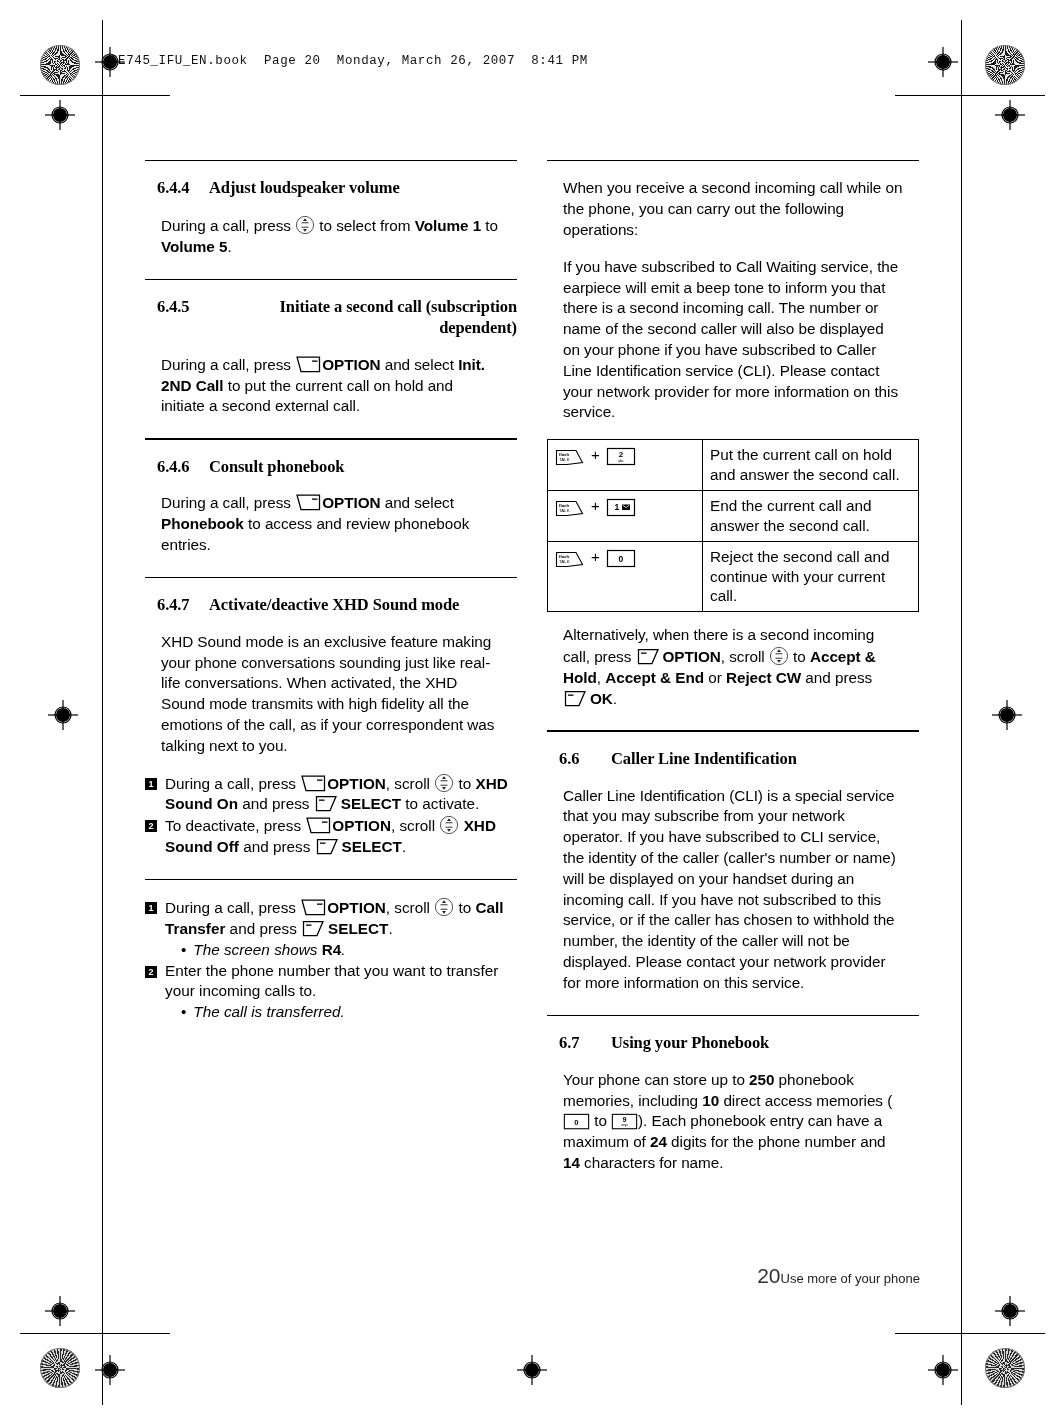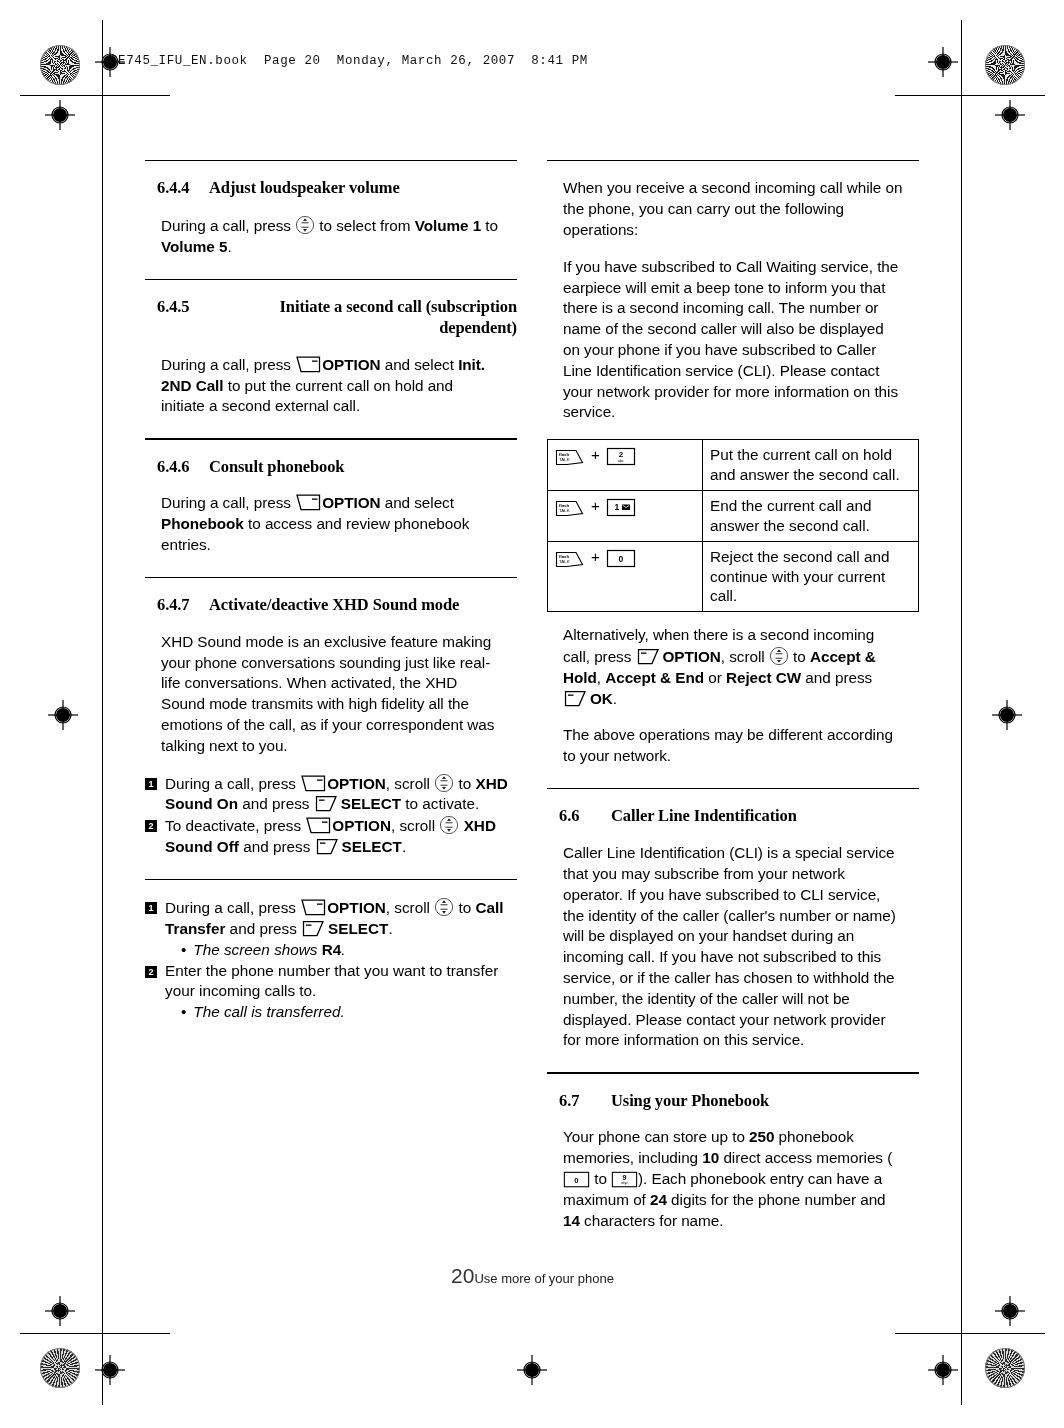--- a/index.html
+++ b/index.html
@@ -102,21 +102,21 @@
     border:1.3px solid #000;
     padding:5px 7px;
     font-size:15.3px;line-height:1.3;
     vertical-align:top;
   }
   td.combo{width:140px;white-space:nowrap;text-align:left;padding-top:8px;}
   td.combo .plus{font-size:15px;margin:0 6px;vertical-align:2px;}
 
   
   .footer{position:absolute;left:145px;top:1264px;width:775px;
-    display:flex;justify-content:center;align-items:baseline;}
+    display:flex;justify-content:flex-end;align-items:baseline;}
   .folio{font-size:21px;color:#333;font-family:"Liberation Sans",sans-serif;}
   .runhead{font-size:13px;color:#222;}
 </style>
 </head>
 <body>
 
 <div class="marks">
 
   <div class="mark starburst" style="left:40px;top:45px;"></div>
   <div class="mark target" style="left:95px;top:47px;">
@@ -414,21 +414,20 @@
               </svg></span><span class="b">OPTION</span><span>, scroll </span><span class="key nav"><svg viewBox="0 0 20 20">
                 <circle cx="10" cy="10" r="8.6" fill="none" stroke="#555" stroke-width="1"></circle>
                 <path d="M10 3.2 L12 6 L8 6 Z" fill="#222"></path>
                 <path d="M10 16.8 L12 14 L8 14 Z" fill="#222"></path>
                 <rect x="6.5" y="7.2" width="7" height="1.1" fill="#444"></rect>
                 <rect x="6.5" y="11.7" width="7" height="1.1" fill="#444"></rect>
               </svg></span><span> to </span><span class="b">Accept &amp; Hold</span><span>, </span><span class="b">Accept &amp; End</span><span> or </span><span class="b">Reject CW</span><span> and press </span><span class="key sk"><svg viewBox="0 0 27 19">
                 <path d="M2.5 2.5 L22 2.5 L16 16.5 L2.5 16.5 Z" fill="#fff" stroke="#000" stroke-width="1.25"></path>
                 <rect x="5" y="5.5" width="5.5" height="1.3" fill="#000"></rect>
               </svg></span><span class="b">OK</span><span>.</span></p>
-      <p>The above operations may be different according to your network.</p>
     </section>
 
     <div class="rule mid"></div>
 
     <section>
       <h2 class="sec">
         <span class="num">6.6</span>
         <span class="ttl">Caller Line Indentification</span>
       </h2>
       <p>Caller Line Identification (CLI) is a special service that you may subscribe from your network operator. If you have subscribed to CLI service, the identity of the caller (caller's number or name) will be displayed on your handset during an incoming call. If you have not subscribed to this service, or if the caller has chosen to withhold the number, the identity of the caller will not be displayed. Please contact your network provider for more information on this service.</p>

